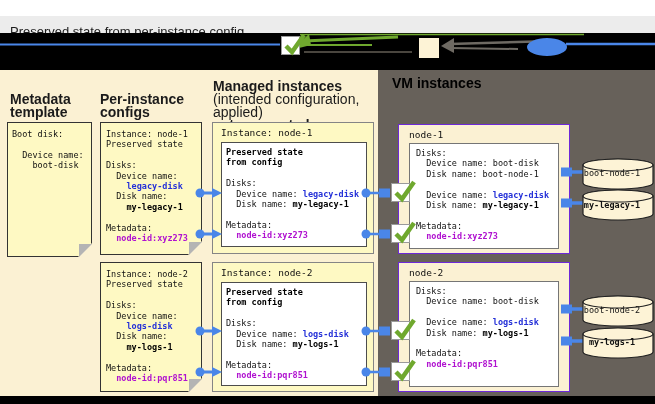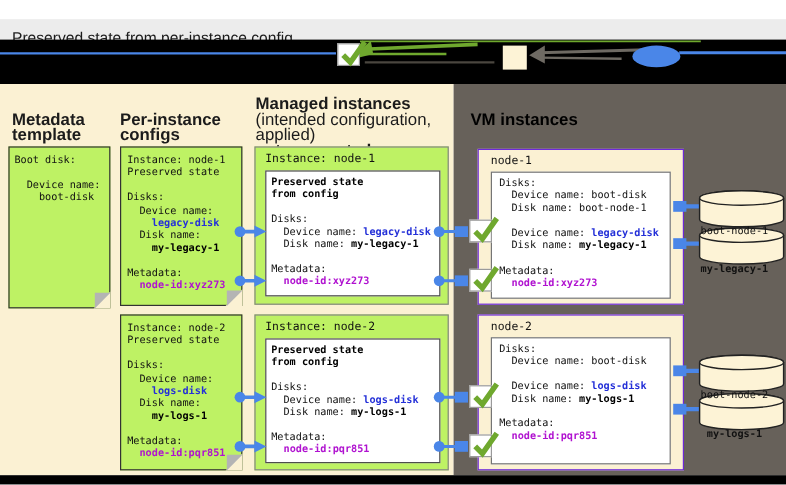--- a/index.html
+++ b/index.html
@@ -13,23 +13,23 @@
   
   .band{position:absolute;left:0;top:33px;width:655px;height:37px;background:#000;}
   .band svg{position:absolute;left:0;top:0;}
   
   .left-bg{position:absolute;left:0;top:70px;width:378px;height:326px;background:#fbf1d3;}
   .right-bg{position:absolute;left:378px;top:70px;width:277px;height:326px;background:#67615a;}
   .bottom-band{position:absolute;left:0;top:396px;width:655px;height:8px;background:#000;}
   
   .heading{position:absolute;font-size:14px;line-height:13px;font-weight:bold;color:#1b1b1b;}
   .heading .sub{font-weight:normal;}
-  .heading-dark{color:#000;margin-top:16px;}
-  
-  .card{position:absolute;background:#bef264;border:1px solid #333;}
+  .heading-dark{color:#000;}
+  
+  .card{position:absolute;background:#fef9c3;border:1px solid #333;}
   .card-gray{border:1px solid #858585;}
   .card-cream{background:#fbf1d3;border:1px solid #6d28d9;}
   .inner{position:absolute;background:#fff;}
   .inner-dark{border:1.5px solid #4d4d4d;}
   .inner-gray{border:1px solid #757575;}
   .code{font-family:"DejaVu Sans Mono",monospace;font-size:8.5px;line-height:10.4px;color:#111;}
   .code-line{white-space:pre;}
   .hdr{position:absolute;font-family:"DejaVu Sans Mono",monospace;font-size:9.5px;color:#111;white-space:pre;}
   .seg-blue{color:#2430d8;font-weight:bold;}
   .seg-bold{font-weight:bold;color:#000;}
@@ -39,21 +39,21 @@
     border-bottom:14px solid #fbf1d3;border-left:14px solid transparent;}
   .fold-flap{position:absolute;right:-1px;bottom:-1px;width:0;height:0;
     border-top:13px solid #b4b4b4;border-right:13px solid transparent;}
   
   .overlay{position:absolute;left:0;top:70px;width:655px;height:326px;pointer-events:none;}
   
   .checkbox{position:absolute;width:19px;height:19px;background:#fff;border:1px solid #9a9a9a;box-sizing:border-box;}
   .checkbox svg{position:absolute;left:-1px;top:-6px;overflow:visible;}
   
   .disk-label{position:absolute;left:583px;width:58px;text-align:center;
-    font-family:"DejaVu Sans Mono",monospace;font-size:8.5px;color:#111;white-space:pre;margin-top:20px;}
+    font-family:"DejaVu Sans Mono",monospace;font-size:8.5px;color:#111;white-space:pre;}
   .disk-label.bold{font-weight:bold;}
 </style>
 </head>
 <body>
 
 <div id="canvas">
 
   <div class="titlebar">
     <div class="t">Preserved state from per-instance config</div>
   </div>

